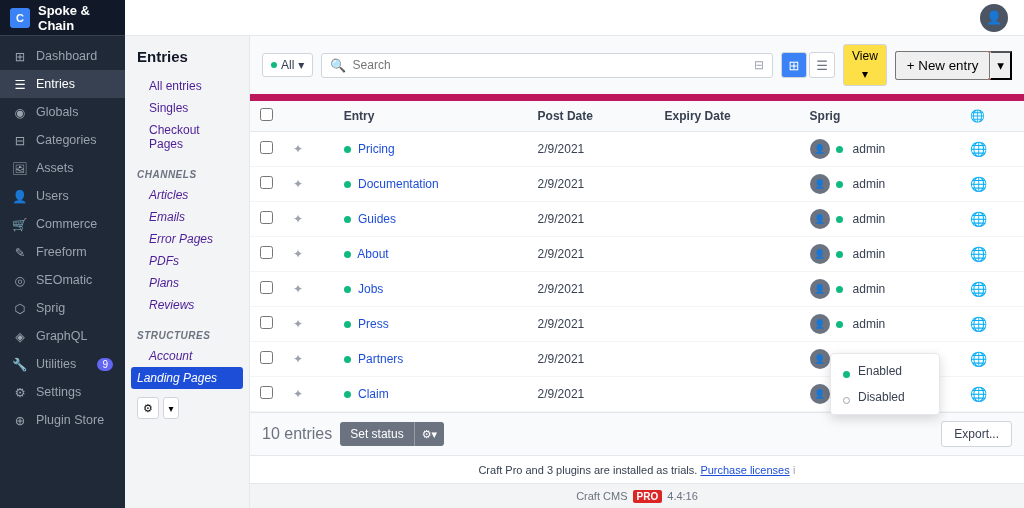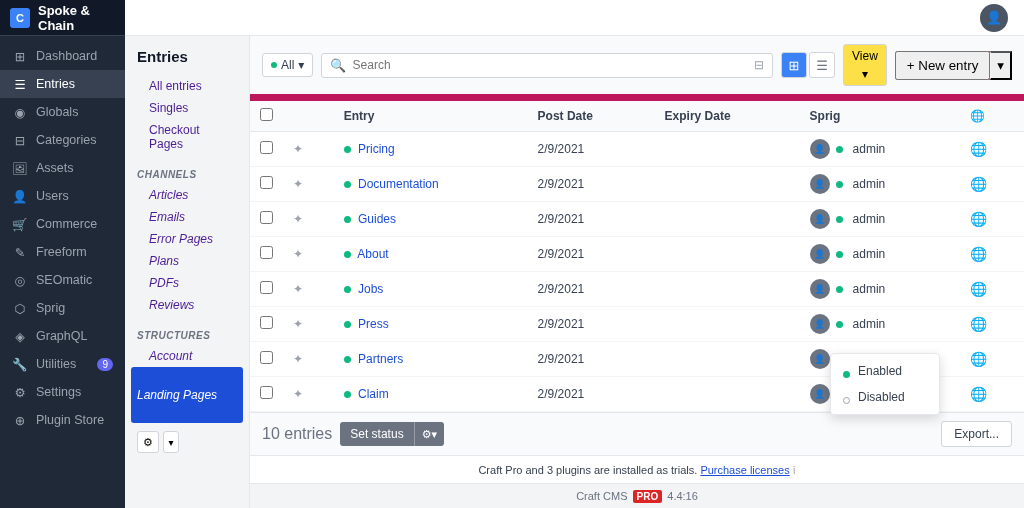--- a/index.html
+++ b/index.html
@@ -21,21 +21,21 @@
     .topbar { background: #fff; border-bottom: 1px solid #e5e7eb; padding: 0 16px; display: flex; align-items: center; height: 36px; justify-content: flex-end; }
 
     .content-area { display: flex; flex: 1; overflow: hidden; }
 
     
     .left-panel { width: 125px; background: #f3f4f6; border-right: 1px solid #e5e7eb; padding: 12px 0; flex-shrink: 0; overflow-y: auto; }
     .left-panel h2 { font-size: 15px; font-weight: 700; color: #111827; padding: 0 12px 10px; }
     .left-panel-link { display: block; padding: 4px 24px; font-size: 12px; color: #4c1d95; cursor: pointer; text-decoration: none; }
     .left-panel-section { margin-top: 10px; font-style: italic; }
     .left-panel-section-title { font-size: 10px; font-weight: 700; text-transform: uppercase; color: #6b7280; padding: 4px 12px; letter-spacing: 0.05em; }
-    .left-panel-link.selected { background: #1d4ed8; color: #fff; border-radius: 3px; margin: 0 6px; padding: 21px 6px; }
+    .left-panel-link.selected { background: #1d4ed8; color: #fff; border-radius: 3px; margin: 0 6px; padding: 4px 6px; }
     .left-panel-footer { padding: 8px 12px; display: flex; align-items: center; gap: 4px; }
     .gear-btn { width: 22px; height: 22px; border: 1px solid #d1d5db; border-radius: 3px; background: #fff; display: flex; align-items: center; justify-content: center; cursor: pointer; font-size: 11px; }
     .chevron-btn { width: 16px; height: 22px; border: 1px solid #d1d5db; border-radius: 3px; background: #fff; display: flex; align-items: center; justify-content: center; cursor: pointer; font-size: 10px; }
 
     
     .table-area { flex: 1; display: flex; flex-direction: column; overflow: hidden; background: #fff; }
     .table-toolbar { display: flex; align-items: center; gap: 8px; padding: 8px 12px; border-bottom: 7px solid #be185d; background: #f9fafb; }
     .filter-btn { display: flex; align-items: center; gap: 4px; padding: 4px 8px; border: 1px solid #d1d5db; border-radius: 3px; background: #fff; font-size: 12px; cursor: pointer; color: #374151; }
     .filter-btn .dot { width: 6px; height: 6px; background: #10b981; border-radius: 50%; }
     .search-box { flex: 1; display: flex; align-items: center; gap: 6px; border: 1px solid #d1d5db; border-radius: 3px; padding: 4px 8px; background: #fff; }
@@ -168,22 +168,22 @@
       <h2>Entries</h2>
       <a class="left-panel-link">All entries</a>
       <a class="left-panel-link">Singles</a>
       <a class="left-panel-link">Checkout Pages</a>
 
       <div class="left-panel-section">
         <div class="left-panel-section-title">CHANNELS</div>
         <a class="left-panel-link">Articles</a>
         <a class="left-panel-link">Emails</a>
         <a class="left-panel-link">Error Pages</a>
+        <a class="left-panel-link">PDFs</a>
         <a class="left-panel-link">Plans</a>
-        <a class="left-panel-link">PDFs</a>
         <a class="left-panel-link">Reviews</a>
       </div>
 
       <div class="left-panel-section">
         <div class="left-panel-section-title">STRUCTURES</div>
         <a class="left-panel-link">Account</a>
         <a class="left-panel-link selected">Landing Pages</a>
       </div>
 
       <div class="left-panel-footer">

